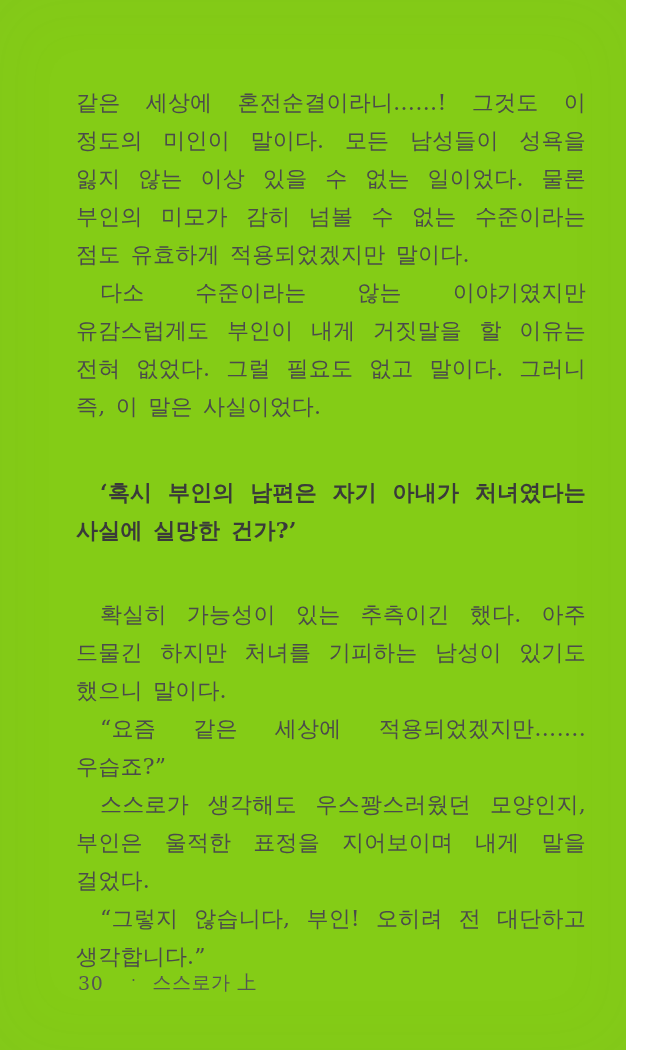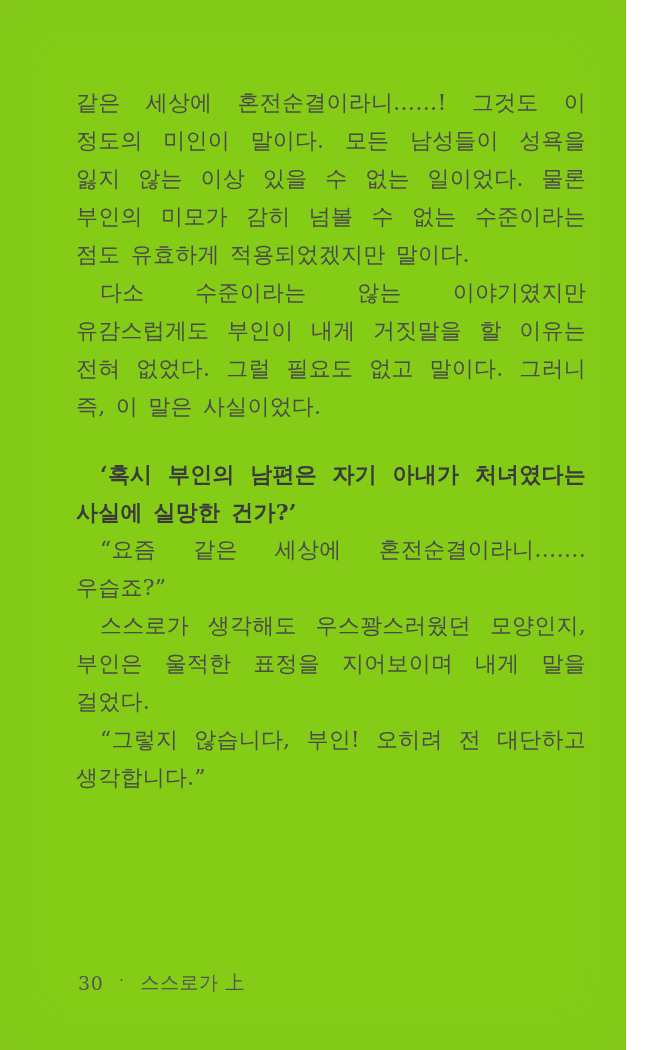--- a/index.html
+++ b/index.html
@@ -35,56 +35,57 @@
     text-align: justify;
     text-align-last: left;
     word-break: keep-all;
     word-spacing: 0.14em;
     letter-spacing: 0.01em;
   }
   .body-text p.indent {
     text-indent: 24px;
   }
   .body-text p.spaced {
-    margin-top: 29px;
+    margin-top: 47px;
   }
   .body-text p.bold {
     font-weight: bold;
     color: #3a3a3a;
   }
   .page-footer {
     position: absolute;
     left: 78px;
     top: 970px;
     font-size: 19px;
     color: #555555;
     letter-spacing: 0.03em;
     display: flex;
     align-items: center;
   }
   .page-footer .pg-num {
-    margin-right: 16px;
+    margin-right: 28px;
   }
   .page-footer .sep-dot {
     font-size: 14px;
     margin-right: 16px;
     position: relative;
     top: -3px;
   }
 </style>
 </head>
 <body>
 
 <div class="scan-page">
 
   <main class="body-text">
     <p>같은 세상에 혼전순결이라니……! 그것도 이 정도의 미인이 말이다. 모든 남성들이 성욕을 잃지 않는 이상 있을 수 없는 일이었다. 물론 부인의 미모가 감히 넘볼 수 없는 수준이라는 점도 유효하게 적용되었겠지만 말이다.</p>
     <p class="indent">다소 수준이라는 않는 이야기였지만 유감스럽게도 부인이 내게 거짓말을 할 이유는 전혀 없었다. 그럴 필요도 없고 말이다. 그러니 즉, 이 말은 사실이었다.</p>
     <p class="indent bold spaced">‘혹시 부인의 남편은 자기 아내가 처녀였다는 사실에 실망한 건가?’</p>
-    <p class="indent">“요즘 같은 세상에 혼전순결이라니……. 우습죠?”</p>
+    <p class="indent spaced">확실히 가능성이 있는 추측이긴 했다. 아주 드물긴 하지만 처녀를 기피하는 남성이 있기도 했으니 말이다.</p>
+    <p class="indent">“요즘 같은 세상에 적용되었겠지만……. 우습죠?”</p>
     <p class="indent">스스로가 생각해도 우스꽝스러웠던 모양인지, 부인은 울적한 표정을 지어보이며 내게 말을 걸었다.</p>
     <p class="indent">“그렇지 않습니다, 부인! 오히려 전 대단하고 생각합니다.”</p>
 
   </main>
 
   <footer class="page-footer">
     <span class="pg-num">30</span>
     <span class="sep-dot">·</span>
     <span class="book-title">스스로가 上</span>
   </footer>

